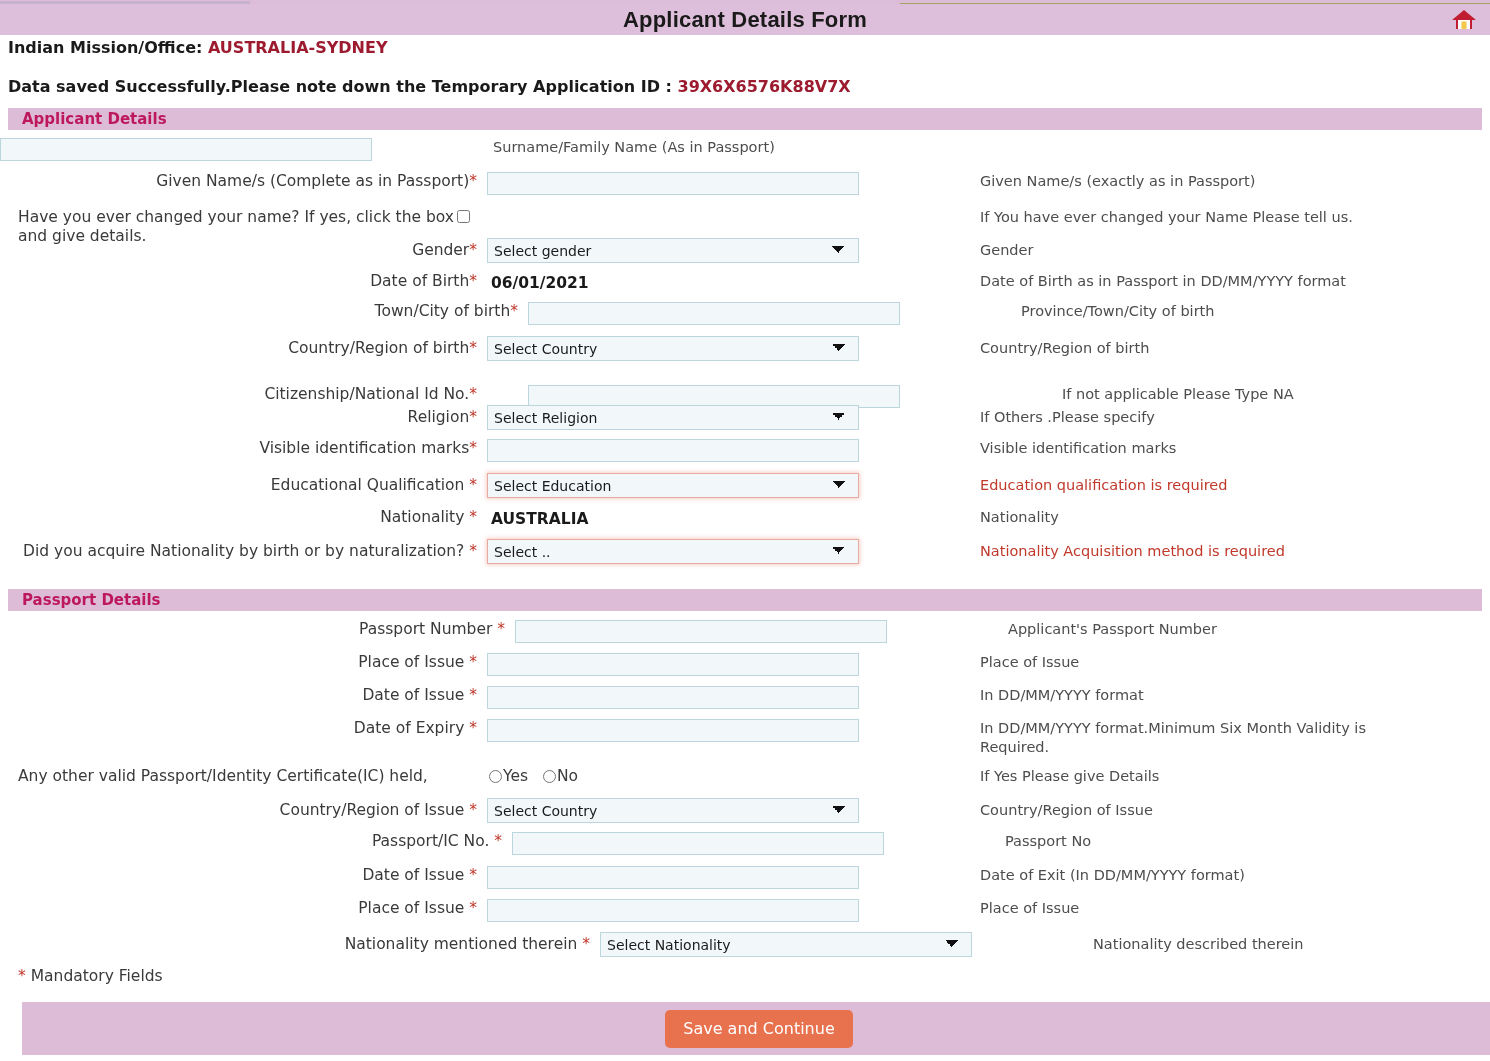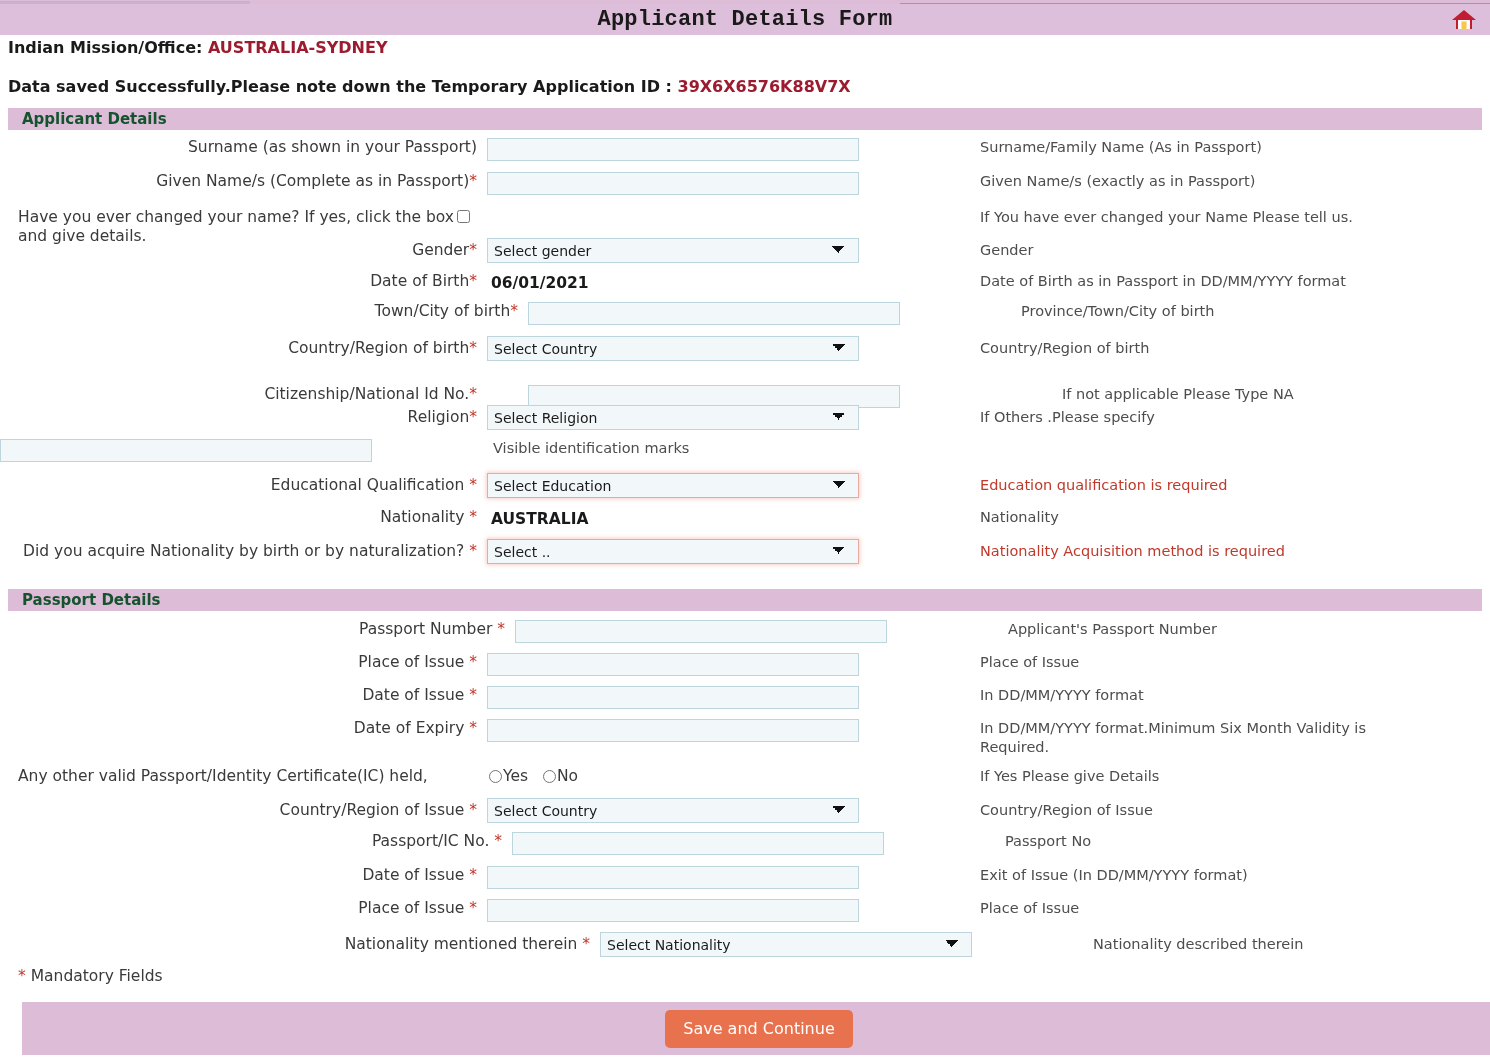--- a/index.html
+++ b/index.html
@@ -44,21 +44,21 @@
   .title-bar {
     position: absolute;
     top: 4px; left: 0;
     width: 1490px; height: 31px;
     background: #debfdb;
     display: flex;
     align-items: center;
     justify-content: center;
   }
   .title-bar .title {
-    font-family: Liberation Mono, monospace;
+    font-family: Liberation Sans, sans-serif;
     font-weight: bold;
     font-size: 22px;
     color: #1a1a1a;
     letter-spacing: .2px;
   }
   .home-icon-wrap {
     position: absolute;
     right: 8px; top: 0px;
     width: 36px; height: 32px;
     display: flex; align-items: center; justify-content: center;
@@ -90,21 +90,21 @@
 
   
   .section-header {
     position: absolute;
     left: 8px;
     width: 1474px;
     height: 22px;
     background: #ddbcd8;
     font-weight: bold;
     font-size: 15px;
-    color: #14532d;
+    color: #be185d;
     padding-left: 14px;
     display: flex;
     align-items: center;
   }
   #sec-applicant { top: 108px; }
   #sec-passport  { top: 589px; }
 
   
   .form-area { position: absolute; left: 0; width: 1490px; }
   .row {
@@ -279,23 +279,20 @@
   <span class="app-id">39X6X6576K88V7X</span>
 </div>
 
 <div class="section-header" id="sec-applicant">
   <span>Applicant Details</span>
 </div>
 
 <div class="form-area">
 
   <div class="row" style="top:138px;">
-    <div class="label-cell">
-      <span>Surname (as shown in your Passport)</span>
-    </div>
     <div class="field-cell">
       <input class="txt" type="text" value="" style="">
     </div>
     <div class="hint-cell">Surname/Family Name (As in Passport)</div>
   </div>
 
   <div class="row" style="top:172px;">
     <div class="label-cell">
       <span>Given Name/s (Complete as in Passport)</span><span class="req">*</span>
     </div>
@@ -373,20 +370,23 @@
     </div>
     <div class="field-cell">
       <select class="sel">
         <option>Select Religion</option>
       </select>
     </div>
     <div class="hint-cell" style="padding-top:3px;">If Others .Please specify</div>
   </div>
 
   <div class="row" style="top:439px;">
+    <div class="label-cell">
+      <span>Visible identification marks</span><span class="req">*</span>
+    </div>
     <div class="field-cell">
       <input class="txt" type="text" value="" style="">
     </div>
     <div class="hint-cell">Visible identification marks</div>
   </div>
 
   <div class="row" style="top:473px;">
     <div class="label-cell" style="padding-top:3px;">
       <span>Educational Qualification </span><span class="req">*</span>
     </div>
@@ -501,21 +501,21 @@
     <div class="hint-cell">Passport No</div>
   </div>
 
   <div class="row" style="top:866px;">
     <div class="label-cell">
       <span>Date of Issue </span><span class="req">*</span>
     </div>
     <div class="field-cell">
       <input class="txt" type="text" value="" style="">
     </div>
-    <div class="hint-cell">Exit of Issue (In DD/MM/YYYY format)</div>
+    <div class="hint-cell">Date of Exit (In DD/MM/YYYY format)</div>
   </div>
 
   <div class="row" style="top:899px;">
     <div class="label-cell">
       <span>Place of Issue </span><span class="req">*</span>
     </div>
     <div class="field-cell">
       <input class="txt" type="text" value="" style="">
     </div>
     <div class="hint-cell">Place of Issue</div>

